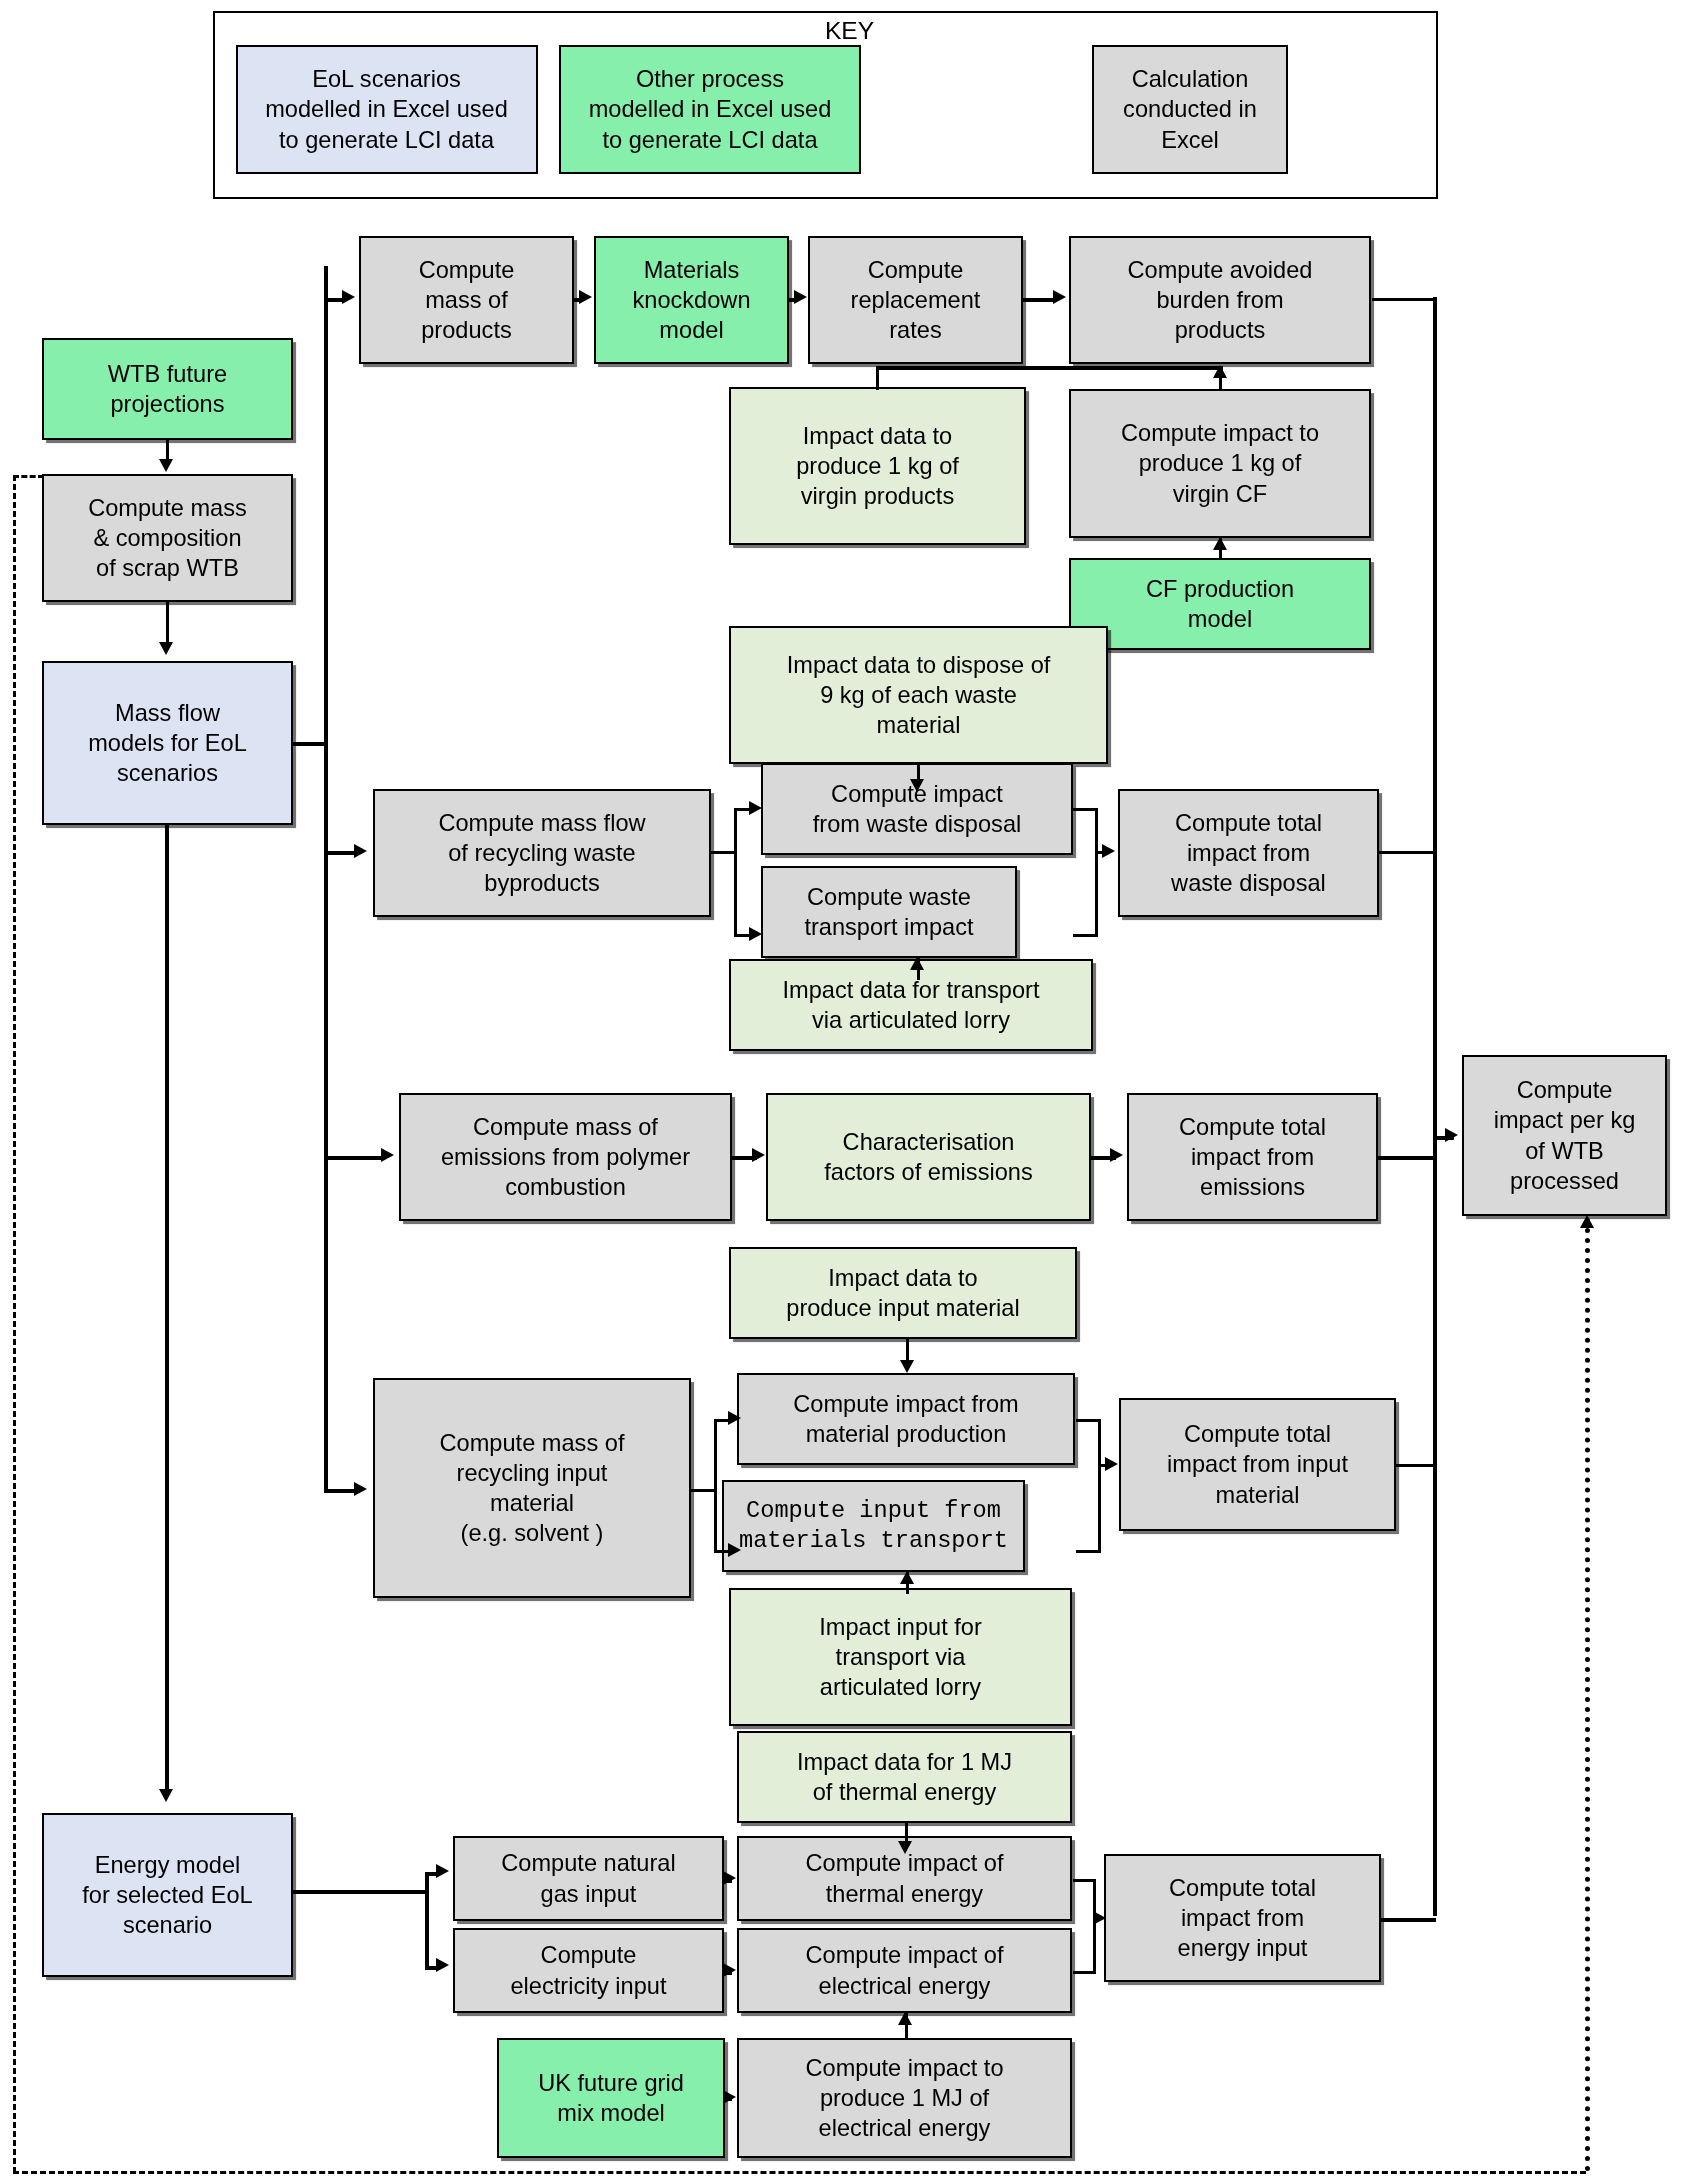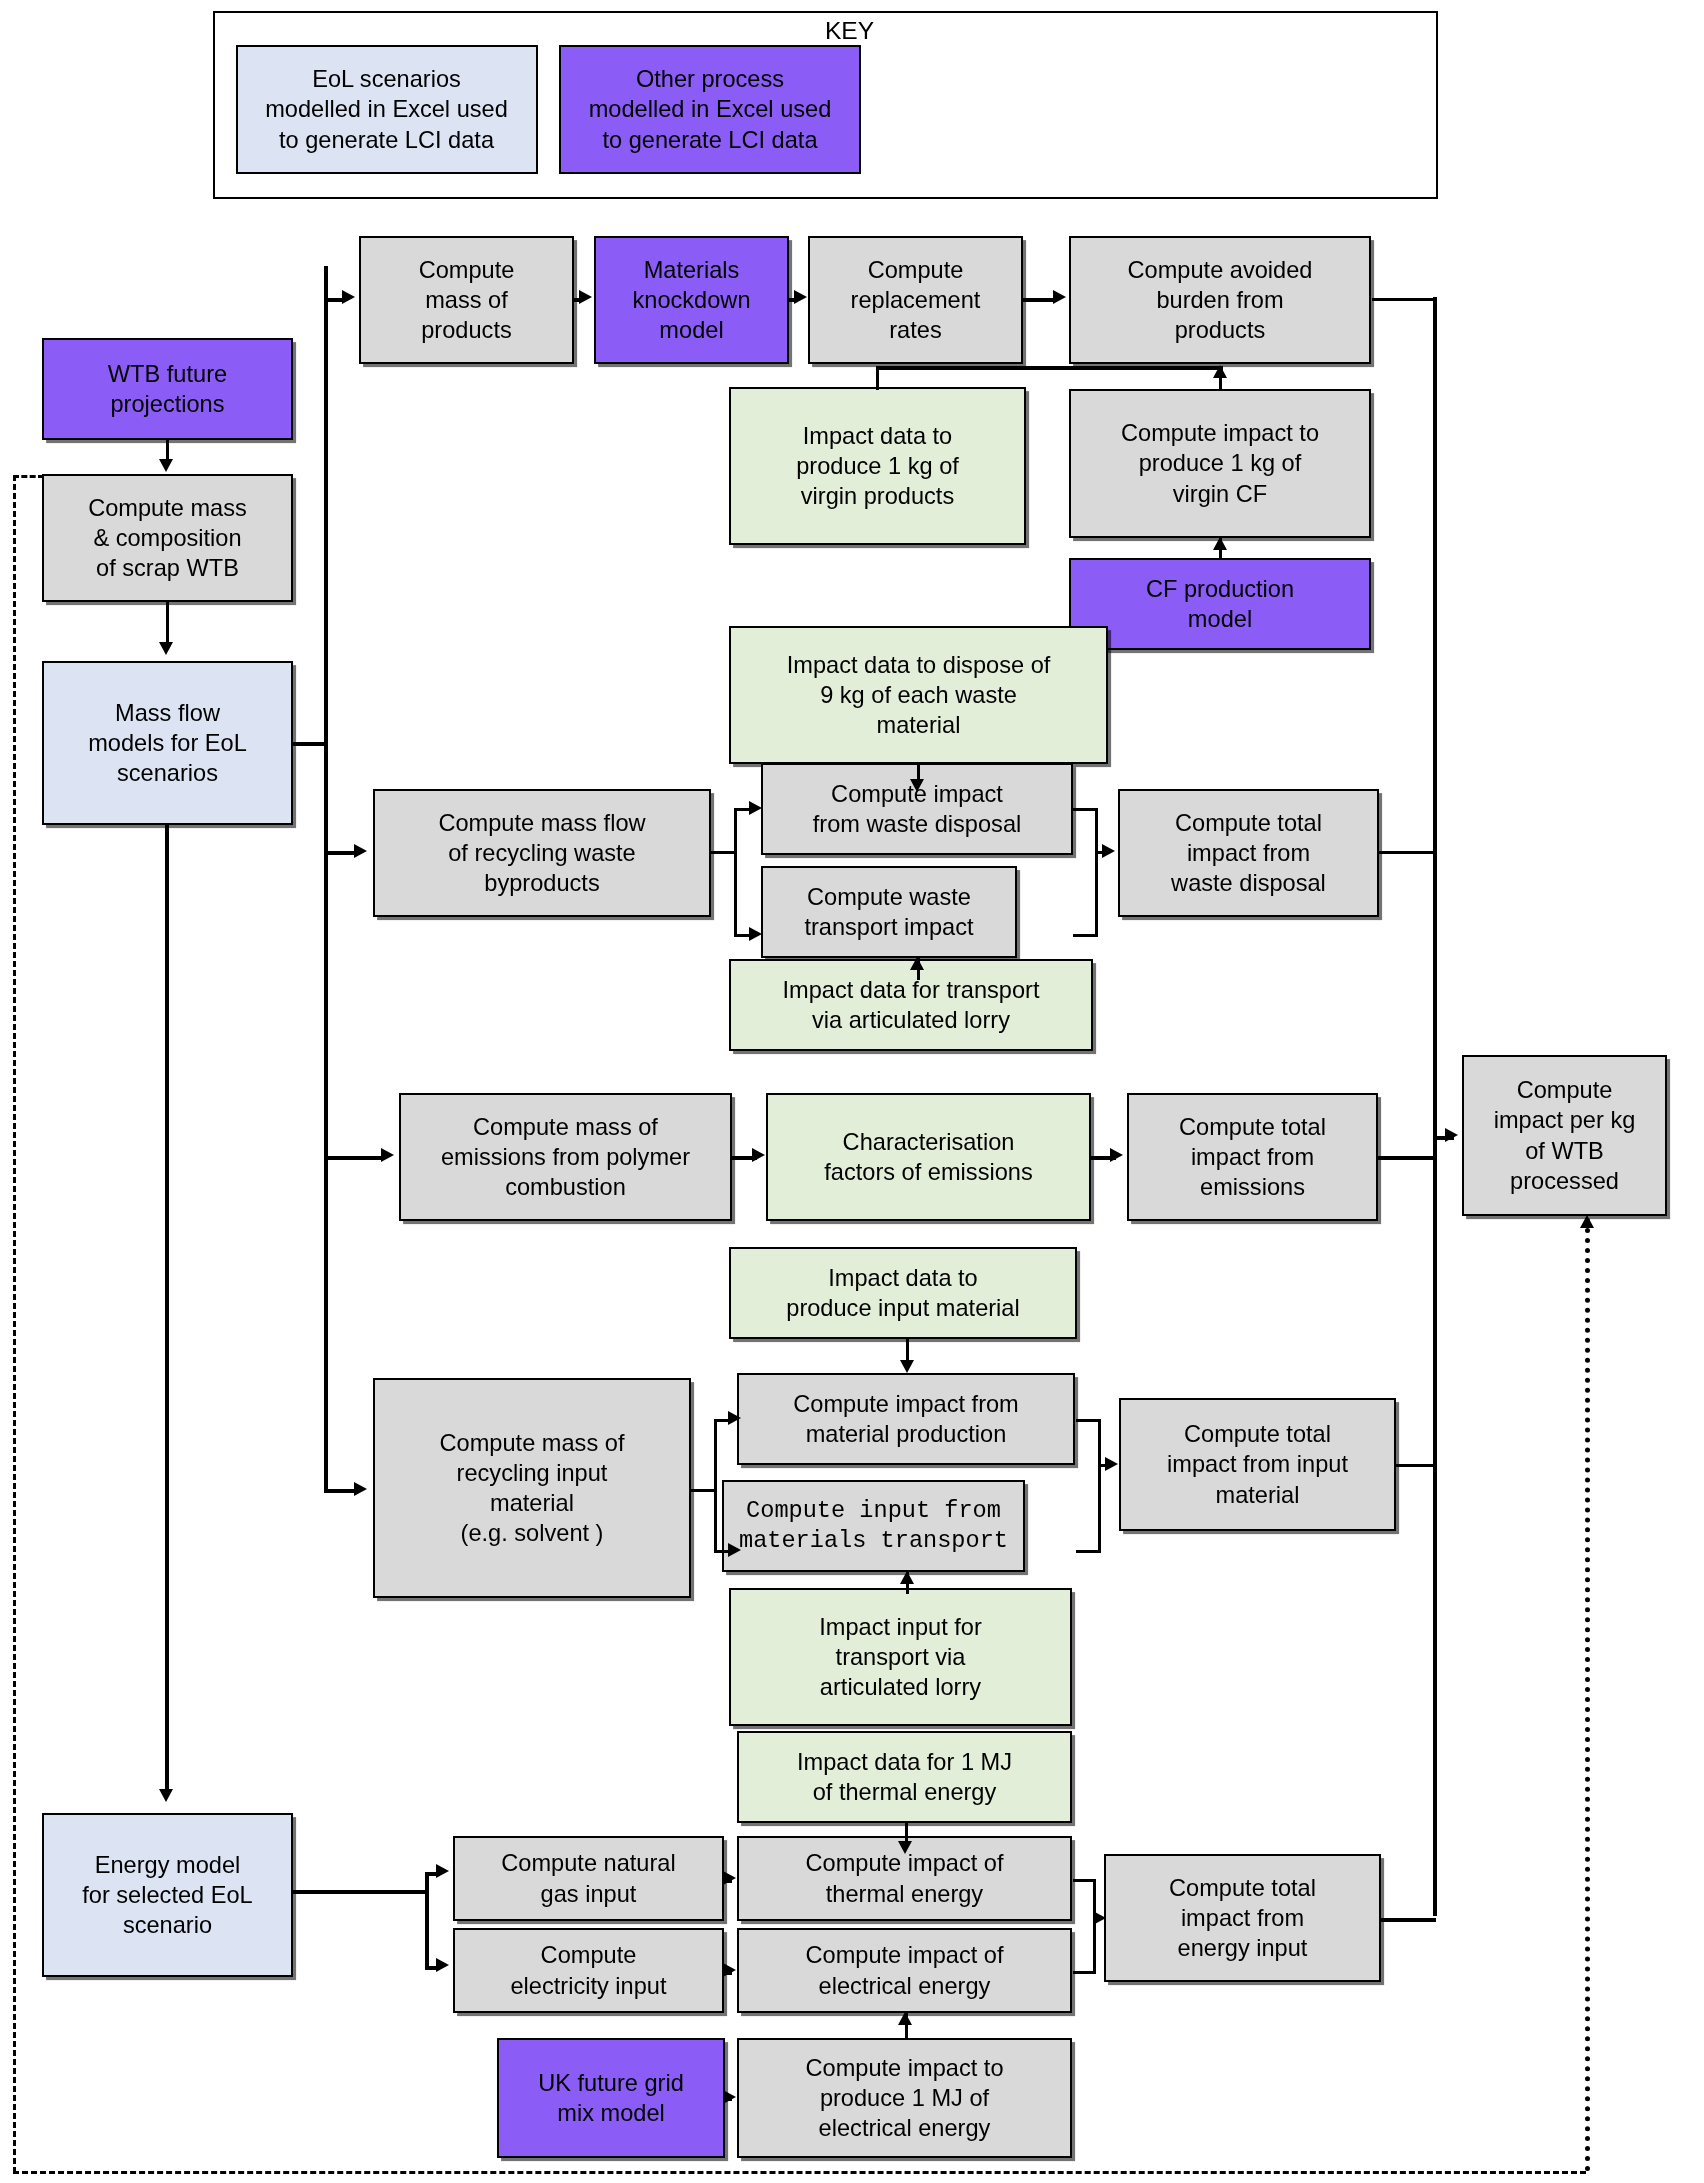--- a/index.html
+++ b/index.html
@@ -14,21 +14,21 @@
     text-align:center;
     color:#000;
     font-family:"Liberation Sans",sans-serif;
     font-size:23.6px;
     line-height:1.28;
     padding:2px 4.1px;
     white-space:pre-line;
     box-shadow:3.6px 3.6px 0 -0.5px rgba(0,0,0,0.55);
   }
   .c-blue  {background:#dce3f3;}
-  .c-peach {background:#8b5cf6;}
+  .c-peach {background:#86efac;}
   .c-green {background:#e3eed9;}
   .c-gray  {background:#d9d9d9;}
 
   
   #keyPanel{
     position:absolute;left:213px;top:11.3px;width:1225px;height:188px;
     border:2.6px solid #000;background:#fff;box-sizing:border-box;
   }
   #keyTitle{
     position:absolute;left:0;top:4.1px;width:100%;text-align:center;
@@ -63,20 +63,23 @@
 <div id="canvas">
 
   <div id="keyPanel">
     <div id="keyTitle">KEY</div>
     <div class="keybox c-blue" style="left:20.5px;  top:32px; width:302px; height:129px;">EoL scenarios
 modelled in Excel used
 to generate LCI data</div>
     <div class="keybox c-peach" style="left:344px; top:32px; width:302px; height:129px;">Other process
 modelled in Excel used
 to generate LCI data</div>
+    <div class="keybox c-gray" style="left:877px;top:32px; width:196px; height:129px;">Calculation
+conducted in
+Excel</div>
   </div>
 
   <div class="node c-peach" style="left:42px;  top:338px;  width:251px; height:102px;">WTB future
 projections</div>
   <div class="node c-gray" style="left:42px;  top:474px;  width:251px; height:128px;">Compute mass
 &amp; composition
 of scrap WTB</div>
   <div class="node c-blue" style="left:42px;  top:661px; width:251px; height:164px;">Mass flow
 models for EoL
 scenarios</div>

